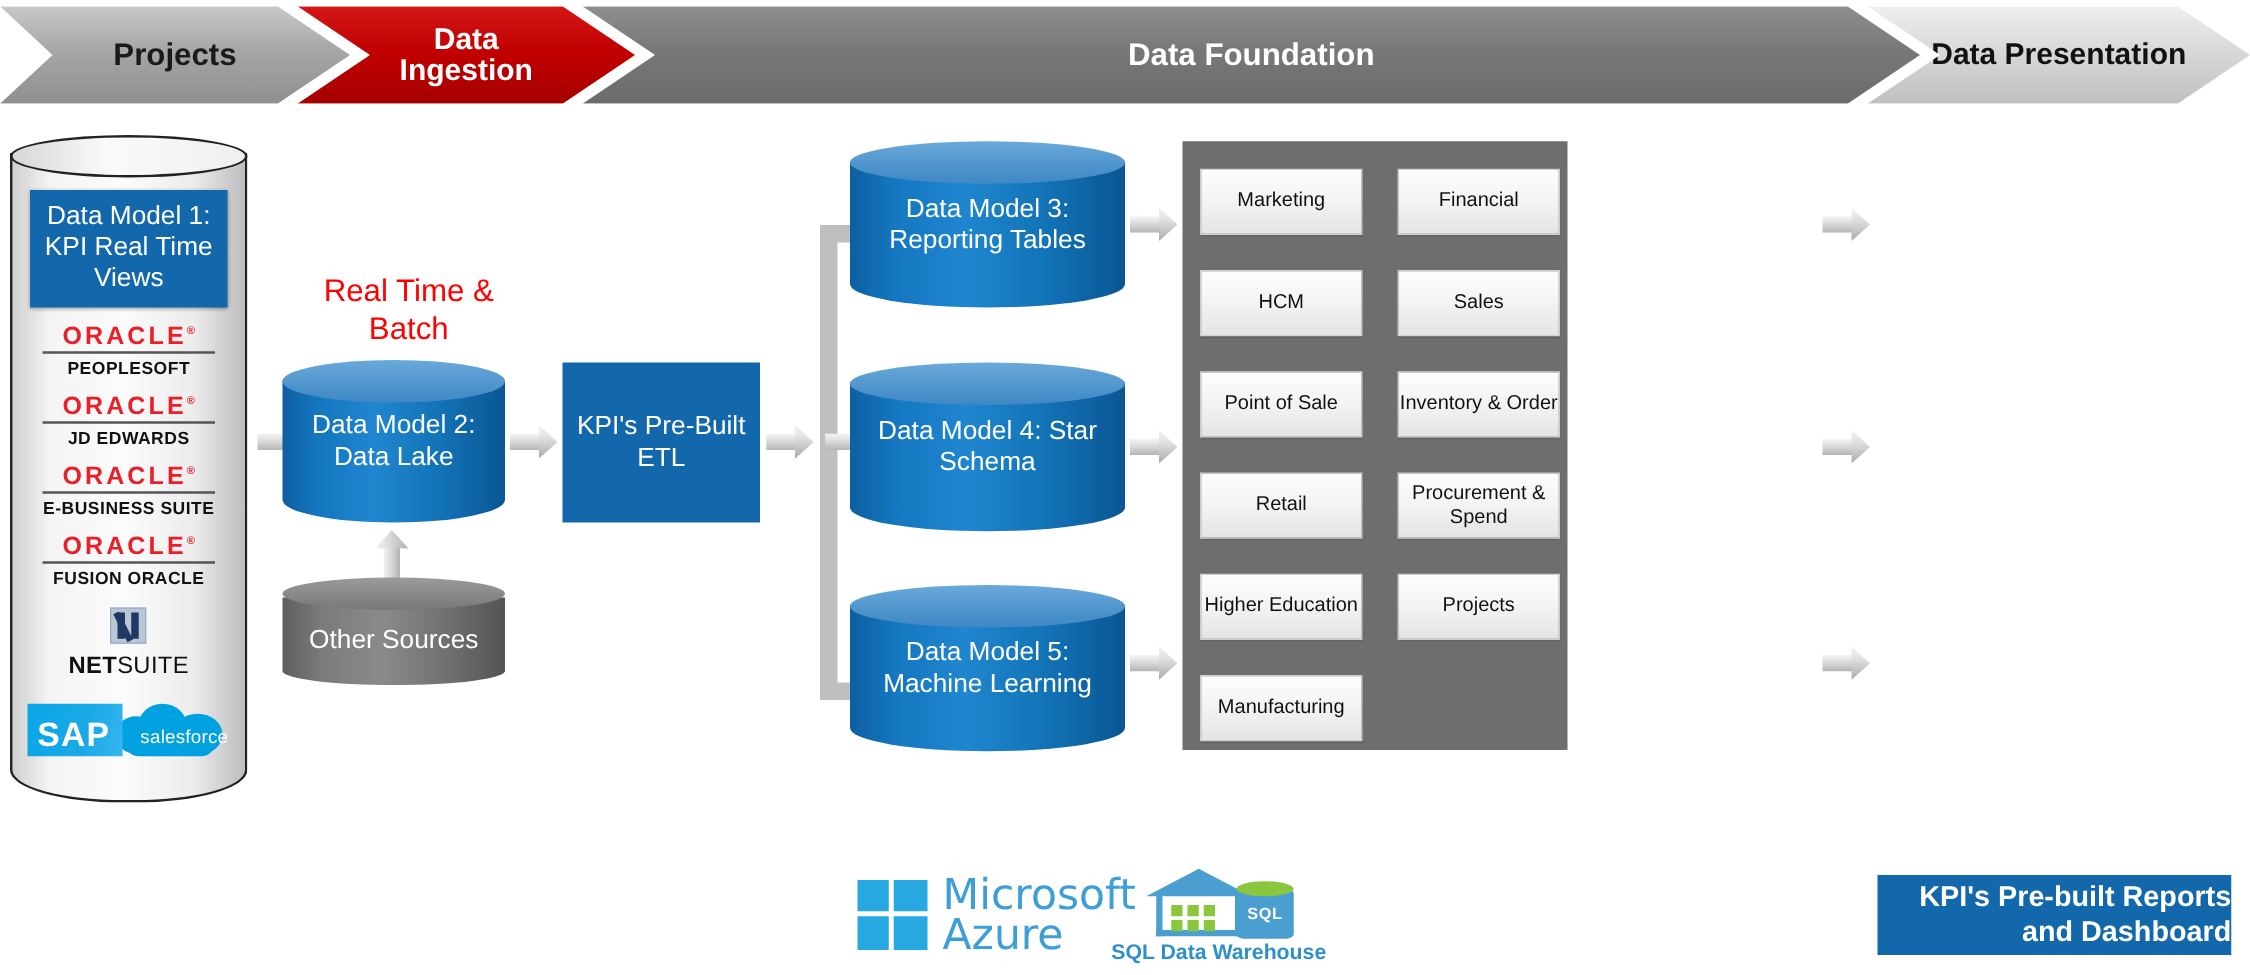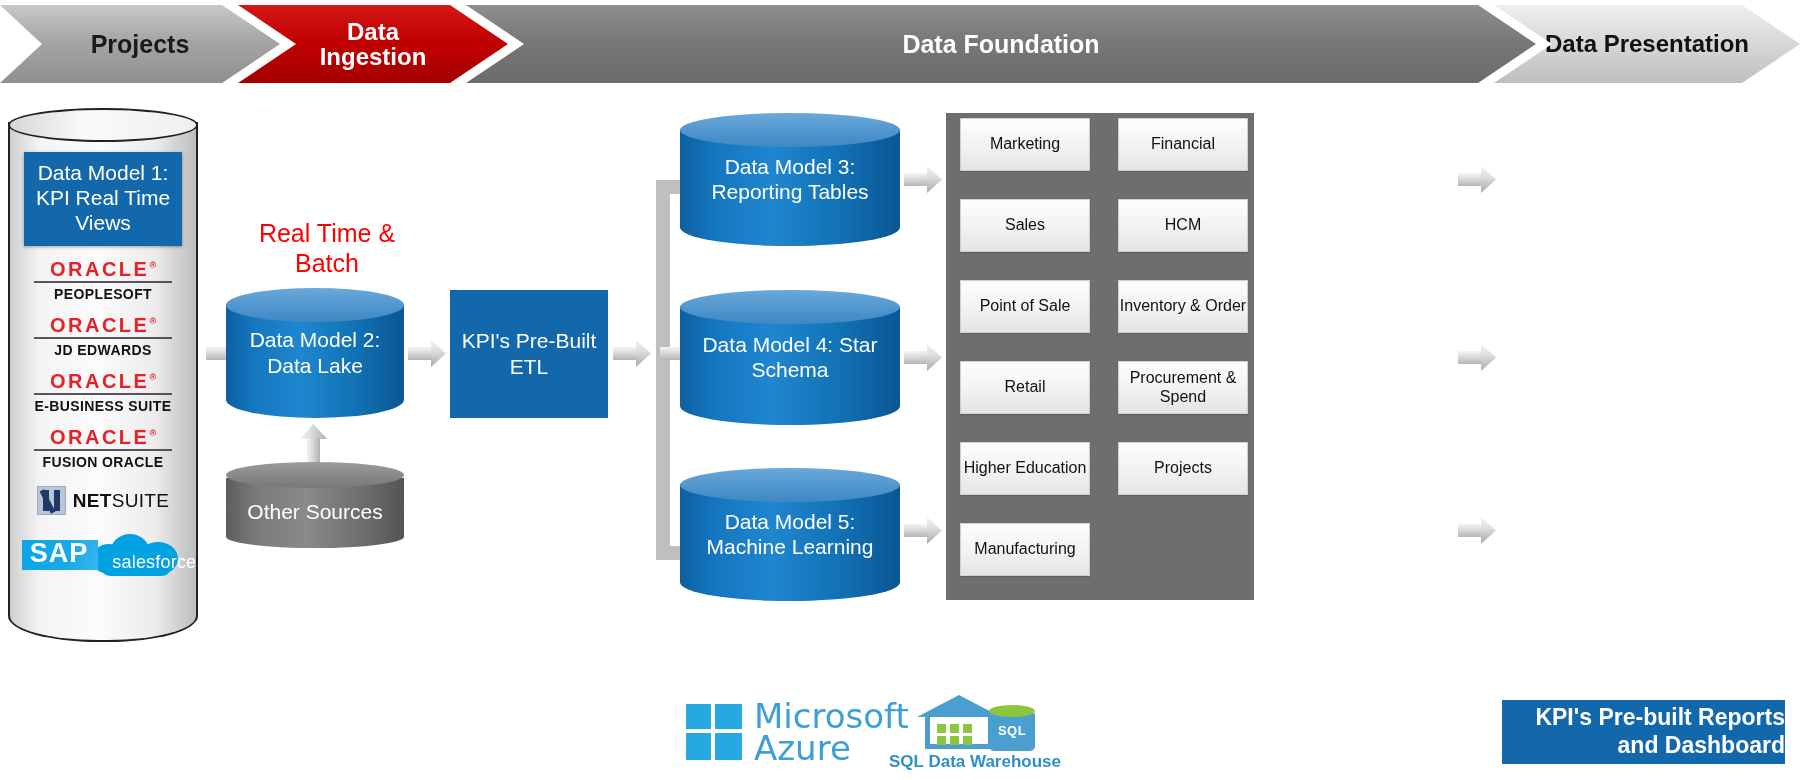--- a/index.html
+++ b/index.html
@@ -72,57 +72,57 @@
 
   .logo-block{width:160px;margin-top:13px;text-align:center;}
   .oracle-word{
     color:#e8202a;font-weight:bold;font-size:20px;letter-spacing:2.5px;
     font-family:"Liberation Sans", sans-serif;line-height:1;
   }
   .oracle-word sup{font-size:9px;vertical-align:super;letter-spacing:0;}
   .oracle-rule{height:2px;background:#555;margin:2px auto 3px;width:138px;}
   .oracle-sub{color:#111;font-weight:bold;font-size:14px;letter-spacing:.4px;}
 
-  .ns-block{margin-top:16px;display:flex;align-items:center;justify-content:space-between;gap:7px;}
+  .ns-block{margin-top:16px;display:flex;align-items:center;justify-content:space-between;gap:7px;flex-direction:column;}
   .ns-mark{
     width:27px;height:27px;position:relative;
     background:#b9c6d6;border:1px solid #9aabbf;
   }
   .ns-mark:before{
     content:"";position:absolute;left:5px;top:3px;width:6px;height:21px;background:#1f3864;
   }
   .ns-mark:after{
     content:"";position:absolute;right:5px;top:3px;width:6px;height:21px;background:#1f3864;
     transform:none;
   }
   .ns-diag{position:absolute;left:7px;top:2px;width:5px;height:25px;background:#1f3864;transform:rotate(-27deg);}
   .ns-text{font-size:19px;color:#111;letter-spacing:.3px;}
   .ns-text b{font-weight:bold;}
   .ns-text i{font-style:normal;font-weight:normal;}
 
   .sf-block{margin-top:15px;display:flex;align-items:center;justify-content:center;}
   .sap-logo{
     background:linear-gradient(105deg,#0aa6e8 0%,#1aa9e6 60%,#36b6ef 100%);
     color:#fff;font-weight:bold;font-size:27px;letter-spacing:1px;
-    padding:0 10px 3px 8px;line-height:1;
+    padding:12px 10px 3px 8px;line-height:1;
     transform:skewX(0deg);
     position:relative;z-index:2;
   }
   .sf-cloud{
     position:relative;margin-left:-12px;z-index:1;
     width:98px;height:50px;
   }
   .sf-cloud .c{position:absolute;background:#00a1e0;border-radius:50%;}
   .sf-cloud .c1{left:6px;top:14px;width:34px;height:30px;}
   .sf-cloud .c2{left:24px;top:4px;width:40px;height:38px;}
   .sf-cloud .c3{left:52px;top:12px;width:40px;height:33px;}
   .sf-cloud .c4{left:14px;top:24px;width:72px;height:22px;border-radius:14px;}
   .sf-word{
     position:absolute;left:26px;top:22px;z-index:5;color:#fff;
-    font-size:18px;letter-spacing:.2px;
+    font-size:15px;letter-spacing:.2px;
   }
 
   
   .cyl{position:absolute;}
   .cyl .body{
     position:absolute;left:0;right:0;top:16px;bottom:0;
     background:linear-gradient(90deg,#0d5fa0 0%,#1477c0 16%,#1f86cf 42%,#1272b5 72%,#0a5694 100%);
     border-radius:0 0 50% 50%/0 0 16% 16%;
   }
   .cyl .top{
@@ -180,21 +180,21 @@
     position:absolute;width:20px;height:34px;background:#bfbfbf;
     clip-path:polygon(0 0,100% 50%,0 100%);
   }
 
   
   .panel{
     position:absolute;left:946px;top:113px;width:308px;height:487px;
     background:#6e6e6e;
   }
   .panel-grid{
-    position:absolute;left:14px;top:5px;width:280px;
+    position:absolute;left:14px;top:22px;width:280px;
     display:grid;grid-template-columns:130px 130px;column-gap:20px;row-gap:13px;gap:28px;
   }
   .tile{
     height:53px;
     background:linear-gradient(180deg,#fdfdfd 0%,#f3f3f3 50%,#e4e4e4 100%);
     border:1px solid #cfcfcf;
     display:flex;align-items:center;justify-content:center;text-align:center;
     font-size:16px;color:#111;line-height:1.15;box-sizing:border-box;
     box-shadow:0 1px 1px rgba(0,0,0,.12);
   }
@@ -415,22 +415,22 @@
   </div>
   <div class="arrow" style="left:904px;top:517px;width:38px;height:27px;">
     <div class="shaft" style="width:26px;"></div>
       <div class="head" style="left:23px;"></div>
   </div>
 
   <div class="panel">
     <div class="panel-grid">
       <div class="tile">Marketing</div>
       <div class="tile">Financial</div>
+      <div class="tile">HCM</div>
       <div class="tile">Sales</div>
-      <div class="tile">HCM</div>
       <div class="tile">Point of Sale</div>
       <div class="tile">Inventory &amp; Order</div>
       <div class="tile">Retail</div>
       <div class="tile">Procurement &amp; Spend</div>
       <div class="tile">Higher Education</div>
       <div class="tile">Projects</div>
       <div class="tile">Manufacturing</div>
     </div>
   </div>
 

